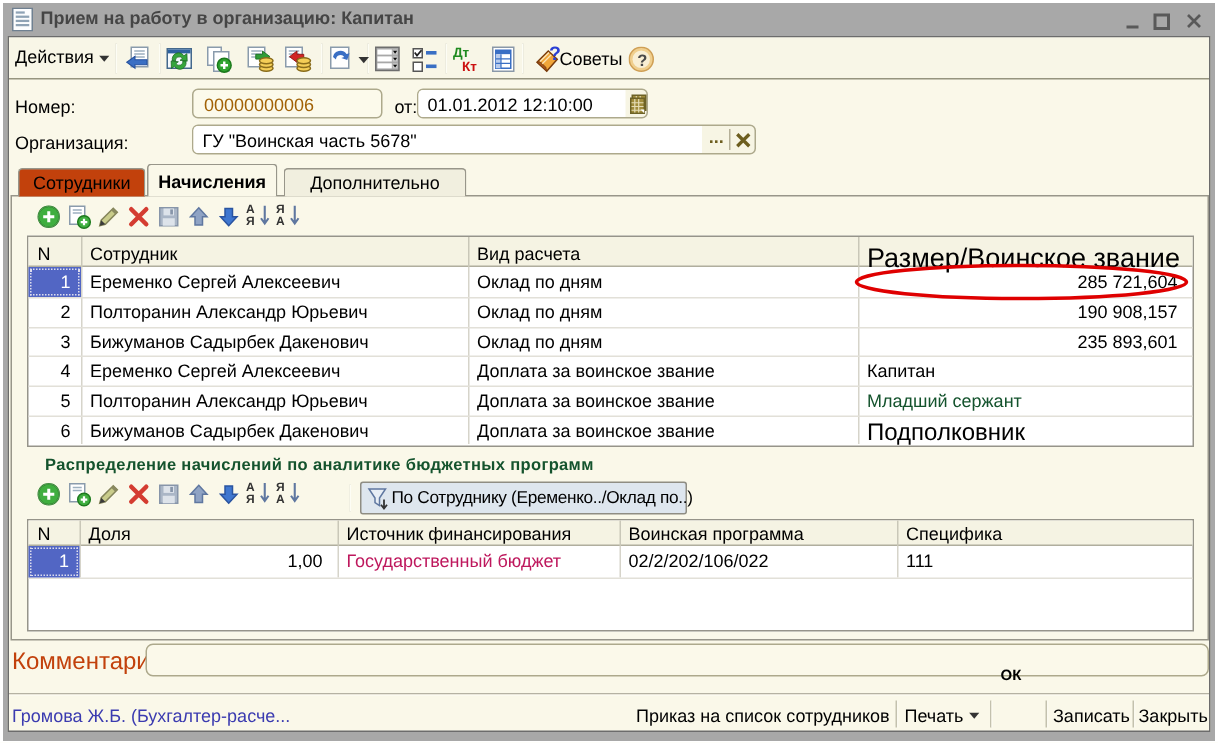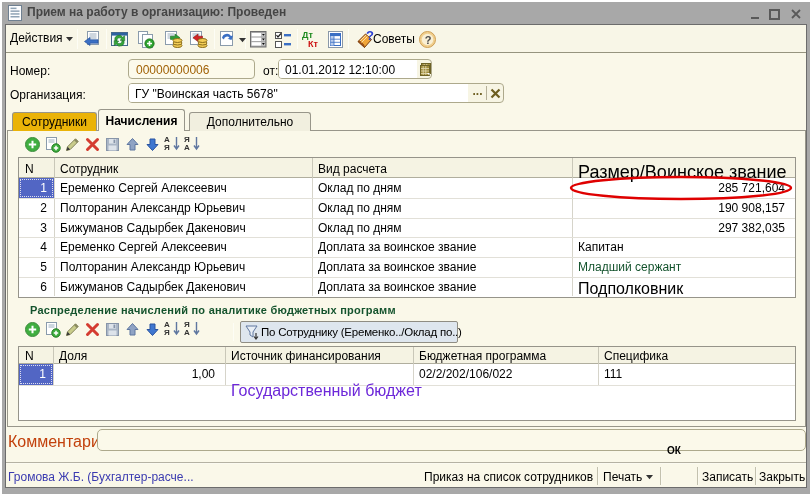--- a/index.html
+++ b/index.html
@@ -10,21 +10,21 @@
 <body>
 <div class="a" style="left:2px;top:2px;width:808px;height:492px;background:#a8a8a8"></div>
 <div class="a" style="left:5px;top:24px;width:802px;height:464px;border:1px solid #6c6c6c;background:#faf8e9"></div>
 <svg class="a" style="left:8px;top:5px" width="14" height="16" viewBox="0 0 14 16">
 <rect x="0.5" y="0.5" width="13" height="15" fill="#fcfdfe" stroke="#6f8091"></rect>
 <rect x="2.5" y="2.6" width="6" height="1.5" fill="#8fa3b5"></rect>
 <rect x="2.5" y="5.4" width="9" height="1.5" fill="#8fa3b5"></rect>
 <rect x="2.5" y="8.2" width="9" height="1.5" fill="#8fa3b5"></rect>
 <rect x="2.5" y="11.0" width="9" height="1.5" fill="#8fa3b5"></rect>
 </svg>
-<div class="a" style="left:27px;top:5px;font-size:12px;font-weight:bold;color:#454545;white-space:nowrap">Прием на работу в организацию: Проведен</div>
+<div class="a" style="left:27px;top:5px;font-size:12px;font-weight:bold;color:#454545;white-space:nowrap">Прием на работу в организацию: Капитан</div>
 <div class="a" style="left:751px;top:17px;width:8px;height:2px;background:#595959"></div>
 <div class="a" style="left:769px;top:9px;width:11px;height:11px;border:2px solid #595959"></div>
 <svg class="a" style="left:791px;top:9px" width="10" height="10" viewBox="0 0 10 10">
 <path d="M1 1 L9 9 M9 1 L1 9" stroke="#595959" stroke-width="1.8"></path>
   </svg>
 <div class="a" style="left:6px;top:25px;width:800px;height:28px;background:#f8f6e7;border-bottom:1px solid #96947f"></div>
 <div class="a" style="left:10px;top:31px;font-size:12px;color:#000">Действия</div>
 <svg class="a" style="left:66px;top:37px" width="7" height="5">
     <path d="M0 0 L7 0 L3.5 4.2 Z" fill="#333"></path>
   </svg>
@@ -144,21 +144,21 @@
   </svg>
 <div class="a" style="left:10px;top:88px;font-size:12px;color:#000">Организация:</div>
 <div class="a" style="left:128px;top:83px;width:376px;height:20px;background:#f7f5e4;border:1px solid #ada98c;border-radius:4px"></div>
 <div class="a" style="left:129px;top:84px;width:339px;height:18px;background:#ffffff;border-radius:3px 0 0 3px"></div>
 <div class="a" style="left:135px;top:87px;font-size:12px;color:#000">ГУ "Воинская часть 5678"</div>
 <div class="a" style="left:486px;top:86px;width:1px;height:14px;background:#b5b098"></div>
 <div class="a" style="left:468px;top:84px;width:19px;text-align:center;font-size:12px;font-weight:bold;color:#6d5e1f">...</div>
 <svg class="a" style="left:490px;top:88px" width="11" height="11" viewBox="0 0 11 11">
 <path d="M1.5 1.5 L9.5 9.5 M9.5 1.5 L1.5 9.5" stroke="#6d5e1f" stroke-width="2.2"></path>
   </svg>
-<div class="a" style="left:12px;top:112px;width:85px;height:19px;border:1px solid #98968a;border-bottom:none;border-radius:3px 3px 0 0;background:#eab308;font-size:12px;font-weight:normal;text-align:center;line-height:19px;z-index:1">Сотрудники</div>
+<div class="a" style="left:12px;top:112px;width:85px;height:19px;border:1px solid #98968a;border-bottom:none;border-radius:3px 3px 0 0;background:#c2410c;font-size:12px;font-weight:normal;text-align:center;line-height:19px;z-index:1">Сотрудники</div>
 <div class="a" style="left:98px;top:109px;width:87px;height:22px;border:1px solid #98968a;border-bottom:none;border-radius:3px 3px 0 0;background:#faf8e9;font-size:12px;font-weight:bold;text-align:center;line-height:22px;z-index:3">Начисления</div>
 <div class="a" style="left:189px;top:112px;width:122px;height:19px;border:1px solid #98968a;border-bottom:none;border-radius:3px 3px 0 0;background:#f1efdf;font-size:12px;font-weight:normal;text-align:center;line-height:19px;z-index:1">Дополнительно</div>
 <div class="a" style="left:7px;top:130px;width:799px;height:297px;border:1px solid #98968a;background:#faf8e9;z-index:0"></div>
 <svg class="a" style="left:24px;top:136px" width="17" height="17" viewBox="0 0 17 17">
     <circle cx="8.5" cy="8.5" r="7" fill="#3fae3f" stroke="#1e7a1e"></circle>
 <circle cx="8.5" cy="8.5" r="7" fill="none" stroke="#ffffff55" stroke-width="0.5"></circle>
 <path d="M8.5 4.8 V12.2 M4.8 8.5 H12.2" stroke="#fff" stroke-width="2"></path>
   </svg>
 <svg class="a" style="left:44px;top:136px" width="17" height="17" viewBox="0 0 17 17">
     <rect x="2.5" y="1.5" width="10" height="12" fill="#fff" stroke="#8a9bac"></rect>
@@ -217,21 +217,21 @@
 <div class="a" style="left:572px;top:181px;width:213px;font-size:12px;color:#000;text-align:right;white-space:nowrap">285 721,604</div>
 <div class="a" style="left:19px;top:218px;width:776px;height:1px;background:#e2e0d8"></div>
 <div class="a" style="left:19px;top:201px;width:28px;font-size:12px;color:#000;text-align:right">2</div>
 <div class="a" style="left:60px;top:201px;font-size:12px;color:#000;white-space:nowrap">Полторанин Александр Юрьевич</div>
 <div class="a" style="left:318px;top:201px;font-size:12px;color:#000;white-space:nowrap">Оклад по дням</div>
 <div class="a" style="left:572px;top:201px;width:213px;font-size:12px;color:#000;text-align:right;white-space:nowrap">190 908,157</div>
 <div class="a" style="left:19px;top:237px;width:776px;height:1px;background:#e2e0d8"></div>
 <div class="a" style="left:19px;top:221px;width:28px;font-size:12px;color:#000;text-align:right">3</div>
 <div class="a" style="left:60px;top:221px;font-size:12px;color:#000;white-space:nowrap">Бижуманов Садырбек Дакенович</div>
 <div class="a" style="left:318px;top:221px;font-size:12px;color:#000;white-space:nowrap">Оклад по дням</div>
-<div class="a" style="left:572px;top:221px;width:213px;font-size:12px;color:#000;text-align:right;white-space:nowrap">297 382,035</div>
+<div class="a" style="left:572px;top:221px;width:213px;font-size:12px;color:#000;text-align:right;white-space:nowrap">235 893,601</div>
 <div class="a" style="left:19px;top:257px;width:776px;height:1px;background:#e2e0d8"></div>
 <div class="a" style="left:19px;top:240px;width:28px;font-size:12px;color:#000;text-align:right">4</div>
 <div class="a" style="left:60px;top:240px;font-size:12px;color:#000;white-space:nowrap">Еременко Сергей Алексеевич</div>
 <div class="a" style="left:318px;top:240px;font-size:12px;color:#000;white-space:nowrap">Доплата за воинское звание</div>
 <div class="a" style="left:578px;top:240px;font-size:12px;color:#000;white-space:nowrap">Капитан</div>
 <div class="a" style="left:19px;top:277px;width:776px;height:1px;background:#e2e0d8"></div>
 <div class="a" style="left:19px;top:260px;width:28px;font-size:12px;color:#000;text-align:right">5</div>
 <div class="a" style="left:60px;top:260px;font-size:12px;color:#000;white-space:nowrap">Полторанин Александр Юрьевич</div>
 <div class="a" style="left:318px;top:260px;font-size:12px;color:#000;white-space:nowrap">Доплата за воинское звание</div>
 <div class="a" style="left:578px;top:260px;font-size:12px;color:#14532d;white-space:nowrap">Младший сержант</div>
@@ -292,33 +292,33 @@
 <path d="M12 9 V14 M10 12.5 L12 15 L14 12.5" stroke="#333" stroke-width="1.2" fill="none"></path>
   </svg>
 <div class="a" style="left:261px;top:326px;font-size:11.5px;letter-spacing:-0.22px;color:#000;white-space:nowrap">По Сотруднику (Еременко../Оклад по..)</div>
 <div class="a" style="left:18px;top:346px;width:778px;height:75px;border:1px solid #96948a;background:#fff"></div>
 <div class="a" style="left:19px;top:347px;width:776px;height:17px;background:#f5f3e3;border-bottom:1px solid #b0ae9e"></div>
 <div class="a" style="left:25px;top:349px;font-size:12px;color:#000;white-space:nowrap">N</div>
 <div class="a" style="left:59px;top:349px;font-size:12px;color:#000;white-space:nowrap">Доля</div>
 <div class="a" style="left:53px;top:347px;width:1px;height:17px;background:#c9c7b8"></div>
 <div class="a" style="left:231px;top:349px;font-size:12px;color:#000;white-space:nowrap">Источник финансирования</div>
 <div class="a" style="left:225px;top:347px;width:1px;height:17px;background:#c9c7b8"></div>
-<div class="a" style="left:419px;top:349px;font-size:12px;color:#000;white-space:nowrap">Бюджетная программа</div>
+<div class="a" style="left:419px;top:349px;font-size:12px;color:#000;white-space:nowrap">Воинская программа</div>
 <div class="a" style="left:413px;top:347px;width:1px;height:17px;background:#c9c7b8"></div>
 <div class="a" style="left:604px;top:349px;font-size:12px;color:#000;white-space:nowrap">Специфика</div>
 <div class="a" style="left:598px;top:347px;width:1px;height:17px;background:#c9c7b8"></div>
 <div class="a" style="left:53px;top:364px;width:1px;height:21px;background:#d6d4ca"></div>
 <div class="a" style="left:225px;top:364px;width:1px;height:21px;background:#d6d4ca"></div>
 <div class="a" style="left:413px;top:364px;width:1px;height:21px;background:#d6d4ca"></div>
 <div class="a" style="left:598px;top:364px;width:1px;height:21px;background:#d6d4ca"></div>
 <div class="a" style="left:19px;top:385px;width:776px;height:1px;background:#e2e0d8"></div>
 <div class="a" style="left:19px;top:364px;width:34px;height:21px;background:#5266c4;outline:1px dotted #dde;outline-offset:-2px"></div>
 <div class="a" style="left:19px;top:367px;width:27px;font-size:12px;color:#fff;text-align:right">1</div>
 <div class="a" style="left:53px;top:367px;width:162px;font-size:12px;color:#000;text-align:right">1,00</div>
-<div class="a" style="left:231px;top:382px;font-size:16px;color:#6d28d9;white-space:nowrap">Государственный бюджет</div>
+<div class="a" style="left:231px;top:367px;font-size:12px;color:#be185d;white-space:nowrap">Государственный бюджет</div>
 <div class="a" style="left:419px;top:367px;font-size:12px;color:#000;white-space:nowrap">02/2/202/106/022</div>
 <div class="a" style="left:604px;top:367px;font-size:12px;color:#000;white-space:nowrap">111</div>
 <div class="a" style="left:8px;top:433px;font-size:16px;color:#c2410c">Комментарий:</div>
 <div class="a" style="left:97px;top:429px;width:709px;height:22px;background:#fbf9ea;border:1px solid #ada98c;border-radius:5px"></div>
 <div class="a" style="left:6px;top:462px;width:800px;height:1px;background:#b5b2a3"></div>
 <div class="a" style="left:6px;top:463px;width:800px;height:1px;background:#fbfaf0"></div>
 <div class="a" style="left:8px;top:470px;font-size:12px;color:#3b3bb0;white-space:nowrap">Громова Ж.Б. (Бухгалтер-расче...</div>
 <div class="a" style="left:424px;top:470px;font-size:12px;color:#000;white-space:nowrap">Приказ на список сотрудников</div>
 <div class="a" style="left:597px;top:467px;width:1px;height:18px;background:#c3c1ae"></div>
 <div class="a" style="left:598px;top:467px;width:1px;height:18px;background:#fbfaf0"></div>

